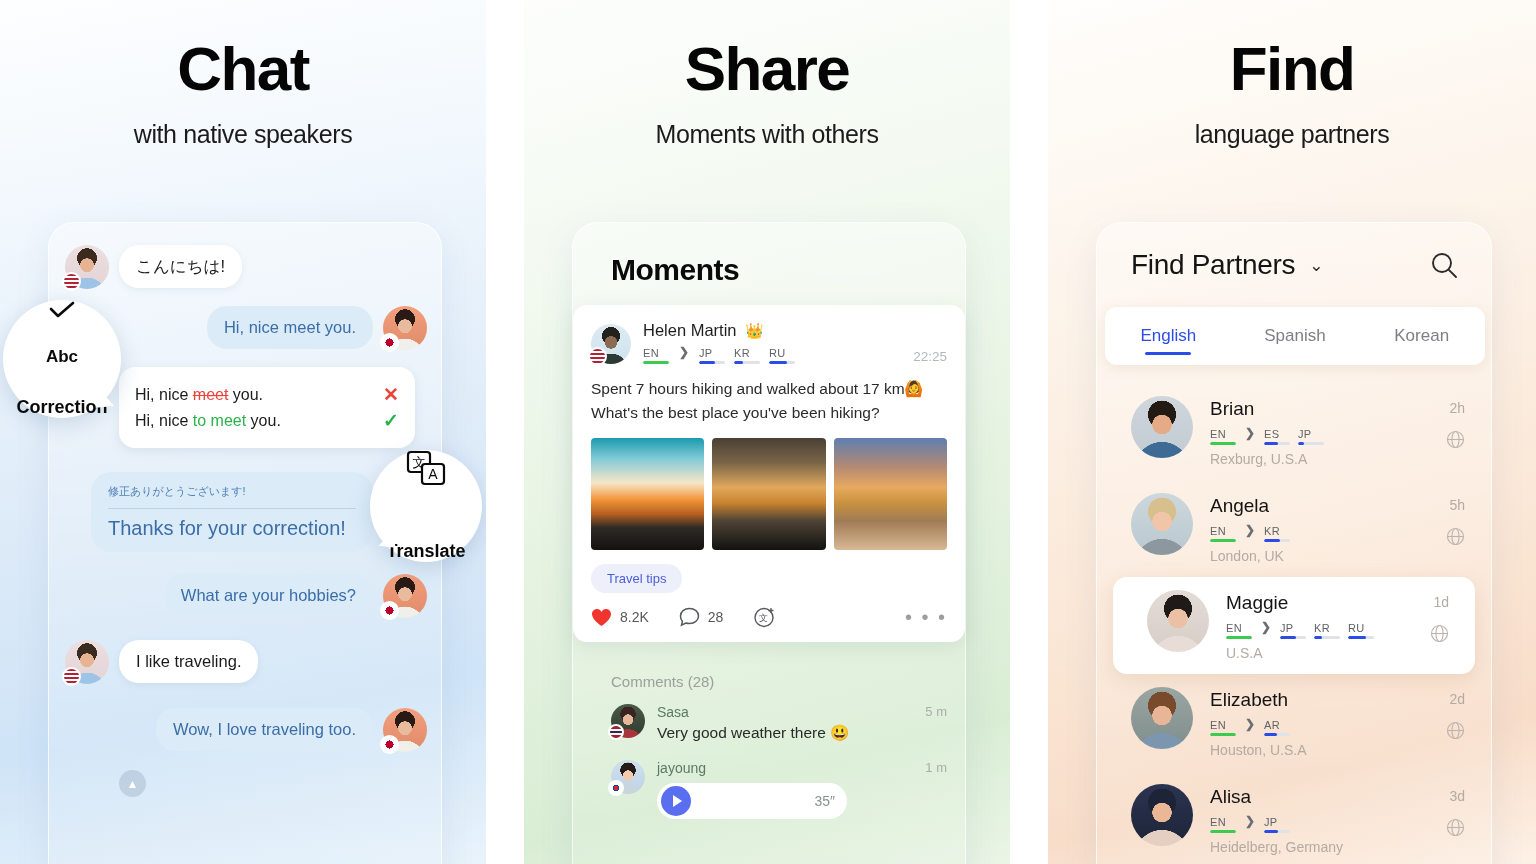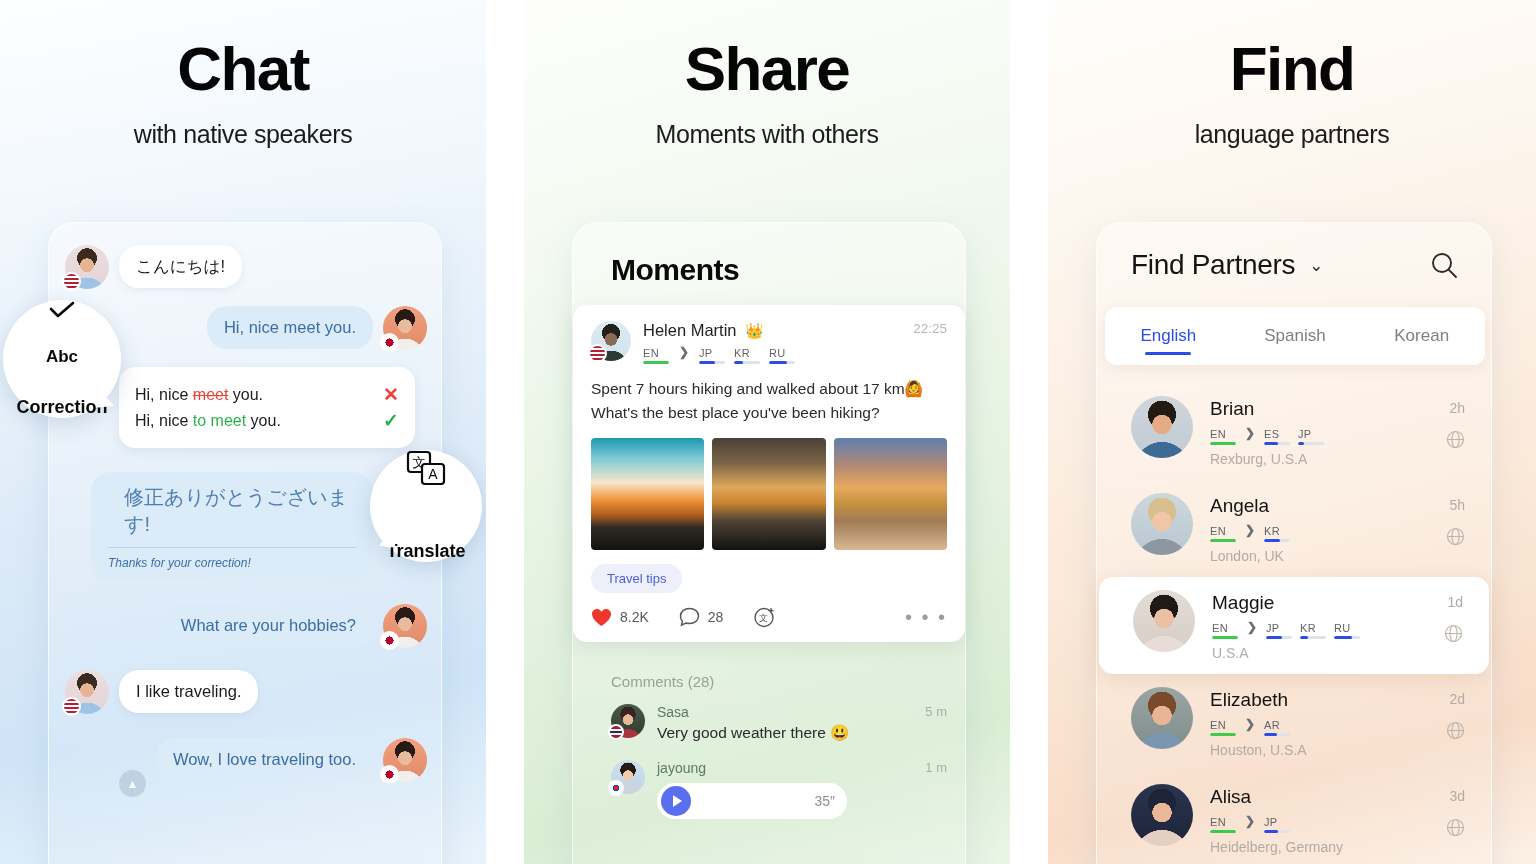--- a/index.html
+++ b/index.html
@@ -40,23 +40,23 @@
   .corr { background:#fff; border-radius:16px; padding:13px 16px; box-shadow:0 3px 11px rgba(90,120,150,.13);
           margin-left:10px; width:296px; }
   .corr .ln { display:flex; align-items:center; font-size:16px; color:#1c1c1c; margin:3px 0; }
   .corr .ln span.t { flex:1; }
   .strike { color:#e8453c; text-decoration:line-through; }
   .good { color:#29b34a; }
   .xm { color:#e8453c; font-size:19px; font-weight:bold; }
   .ck { color:#29b34a; font-size:19px; font-weight:bold; }
 
   .trbub { background:#dcebf8; border-radius:20px; padding:12px 17px; width:282px; }
-  .trbub .l1 { color:#4d7fb5; font-size:20px;margin-left:16px; }
+  .trbub .l1 { color:#4d7fb5; font-size:11px; }
   .trbub .dv { height:1px; background:rgba(77,127,181,.22); margin:9px 0 8px; }
-  .trbub .l2 { color:#3a6ea8; font-size:12px;font-style:italic; }
+  .trbub .l2 { color:#3a6ea8; font-size:20px; }
 
   .collapse { position:absolute; left:70px; top:547px; width:27px; height:27px; border-radius:50%;
               background:rgba(160,180,200,.45); display:flex; align-items:center; justify-content:center;
               color:#fff; font-size:12px; }
 
   
   .badge { position:absolute; border-radius:50%; background:#fff; display:flex; flex-direction:column;
            align-items:center; justify-content:space-between; box-shadow:0 6px 22px rgba(60,100,145,.20); }
   .badge:after { content:""; position:absolute; width:0; height:0; }
   .badge .lb { font-weight:bold; color:#0a0a0a; }
@@ -67,21 +67,21 @@
   #b-spk:after { right:4px; bottom:10px; border-left:17px solid #fff; border-top:12px solid transparent;
                  border-bottom:6px solid transparent; transform:rotate(14deg); }
   #b-tr { left:370px; top:450px; width:112px; height:112px; }
   #b-tr:after { left:8px; bottom:12px; border-right:16px solid #fff; border-top:11px solid transparent;
                 border-bottom:6px solid transparent; transform:rotate(-14deg); }
 
   
   .mtitle { position:absolute; left:38px; top:30px; font-size:30px; font-weight:bold; color:#0a0a0a; letter-spacing:-.5px; }
   .post { position:absolute; left:0; right:0; top:82px; background:#fff; border-radius:14px;
           box-shadow:0 5px 20px rgba(80,120,90,.13); padding:16px 18px 14px; }
-  .phead { display:flex; align-items:flex-start; }
+  .phead { display:flex; align-items:flex-end; }
   .phead .av { width:40px; height:40px; flex:0 0 40px; }
   .pmeta { margin-left:12px; flex:1; }
   .pname { font-size:16.5px; color:#1e1e1e; font-weight:500; display:flex; align-items:center; }
   .crown { margin-left:9px; font-size:15px; }
   .ptime { font-size:13.5px; color:#b4b8bd; }
   .langs { display:flex; align-items:flex-end; gap:9px; margin-top:5px; }
   .lg { text-align:left; }
   .lg .code { font-size:11px; color:#606268; letter-spacing:.3px; font-weight:500; }
   .lg .bar { height:3.5px; border-radius:2px; background:#dfe2e6; margin-top:2px; width:26px; position:relative; overflow:hidden; }
   .lg .bar i { position:absolute; left:0; top:0; bottom:0; border-radius:2px; display:block; }
@@ -121,21 +121,21 @@
   .chev { margin-left:14px; color:#2b2b2b; font-size:17px; }
   .srch { margin-left:auto; width:30px; height:30px; }
   .tabs { position:absolute; left:8px; right:6px; top:84px; background:#fff; border-radius:12px;
           display:flex; box-shadow:0 3px 14px rgba(160,120,80,.13); height:58px; }
   .tab { flex:1; display:flex; flex-direction:column; align-items:center; justify-content:center;
          font-size:17px; color:#7d7f84; position:relative; }
   .tab.on { color:#2c4ce8; }
   .tab.on:after { content:""; position:absolute; bottom:10px; width:46px; height:3px; background:#2c4ce8; border-radius:2px; }
   .plist { position:absolute; left:0; right:0; top:160px; }
   .prow { display:flex; align-items:flex-start; padding:13px 26px 13px 34px; position:relative; }
-  .prow.sel { background:#fff; border-radius:14px; margin:0 2px; box-shadow:0 5px 20px rgba(170,120,70,.16); }
+  .prow.sel { background:#fff; border-radius:14px; margin:0 16px; box-shadow:0 5px 20px rgba(170,120,70,.16); }
   .prow .av { width:62px; height:62px; flex:0 0 62px; }
   .pinfo { margin-left:17px; flex:1; padding-top:2px; }
   .pn { font-size:19px; color:#141414; font-weight:500; }
   .ploc { font-size:14px; color:#b3aba3; margin-top:6px; }
   .pright { text-align:right; padding-top:4px; }
   .pt { font-size:14px; color:#b3aba3; }
   .globe { margin-top:14px; color:#bdb5ad; display:block; }
   .langs.sm { margin-top:6px; gap:8px; }
 </style>
 </head>

